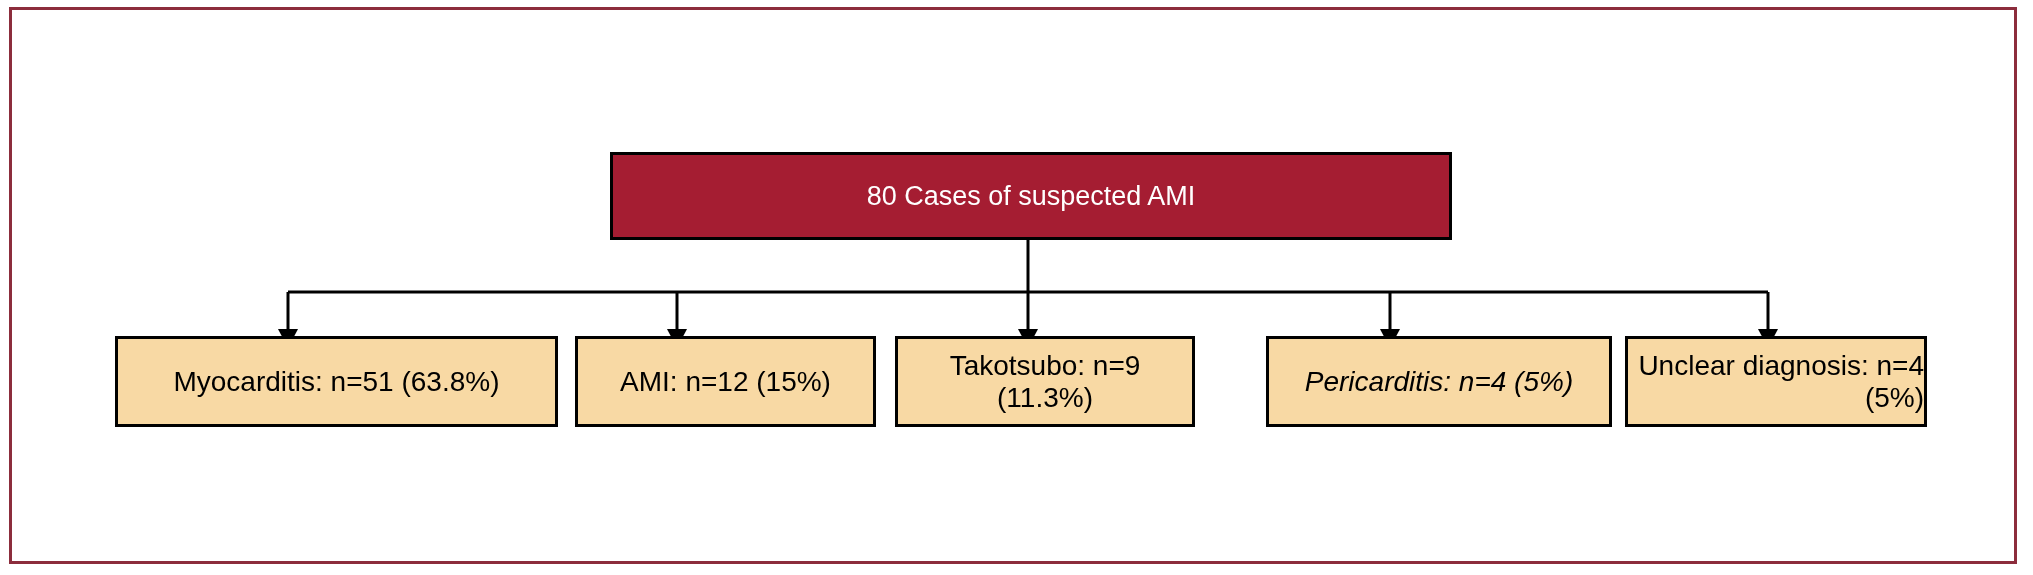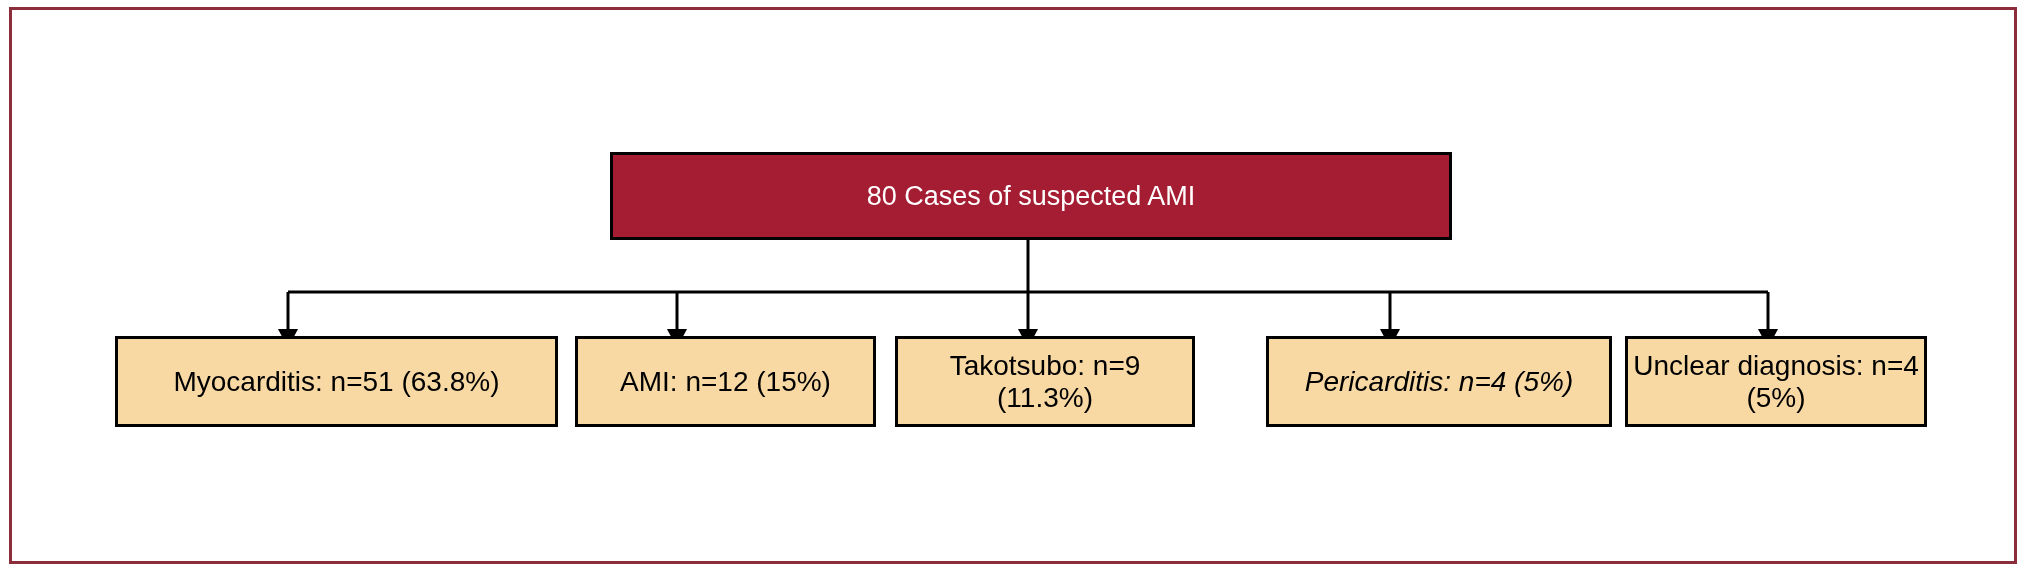--- a/index.html
+++ b/index.html
@@ -49,21 +49,21 @@
     background: var(--child-box-fill, #F8D9A4);
     border: 3px solid var(--line, #000000);
     color: var(--child-text, #000000);
     font-size: 28px;
     margin-left: 48px;
   }
   .child-1 { left: 67px;   width: 443px; }
   .child-2 { left: 527px;  width: 301px; justify-content: center; }
   .child-3 { left: 847px;  width: 300px; }
   .child-4 { left: 1218px; width: 346px; font-style: italic; }
-  .child-5 { left: 1577px; width: 302px; }
+  .child-5 { left: 1577px; width: 302px; text-align: right; }
   .connectors {
     position: absolute;
     left: 0;
     top: 0;
     pointer-events: none;
   }
   .flow-line {
     stroke: var(--line, #000000);
     stroke-width: 3;
     fill: none;

